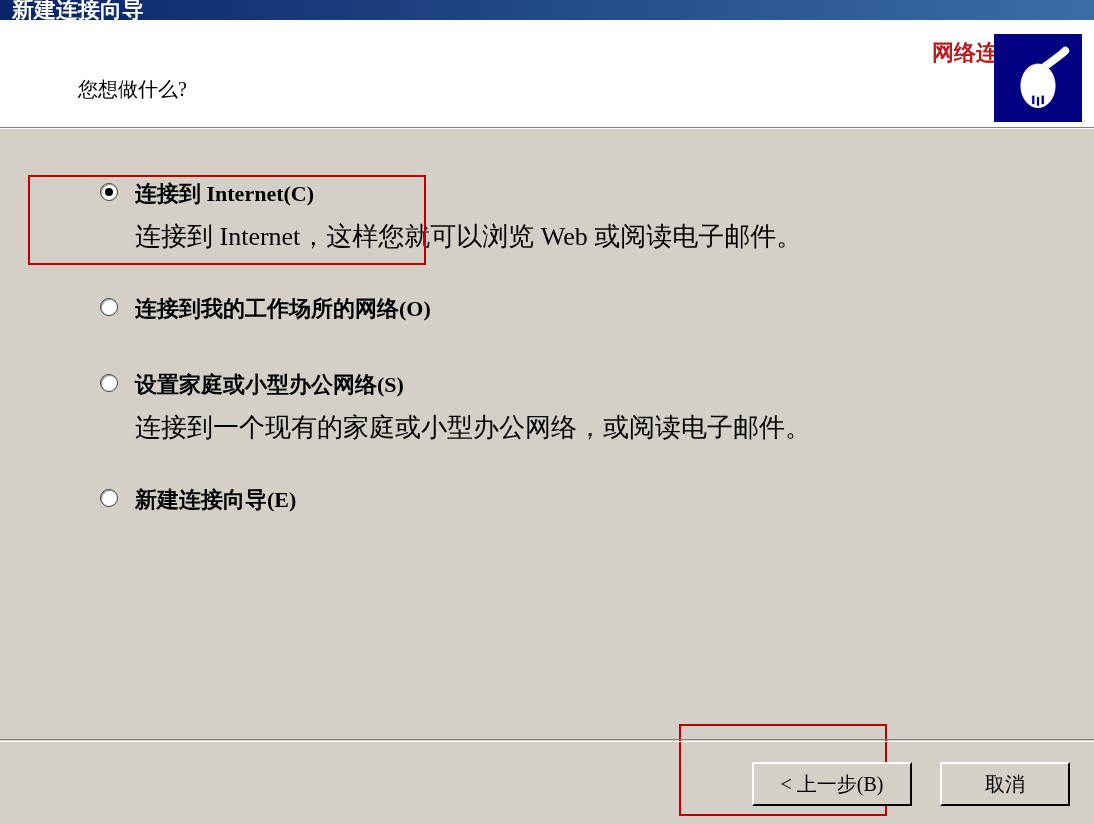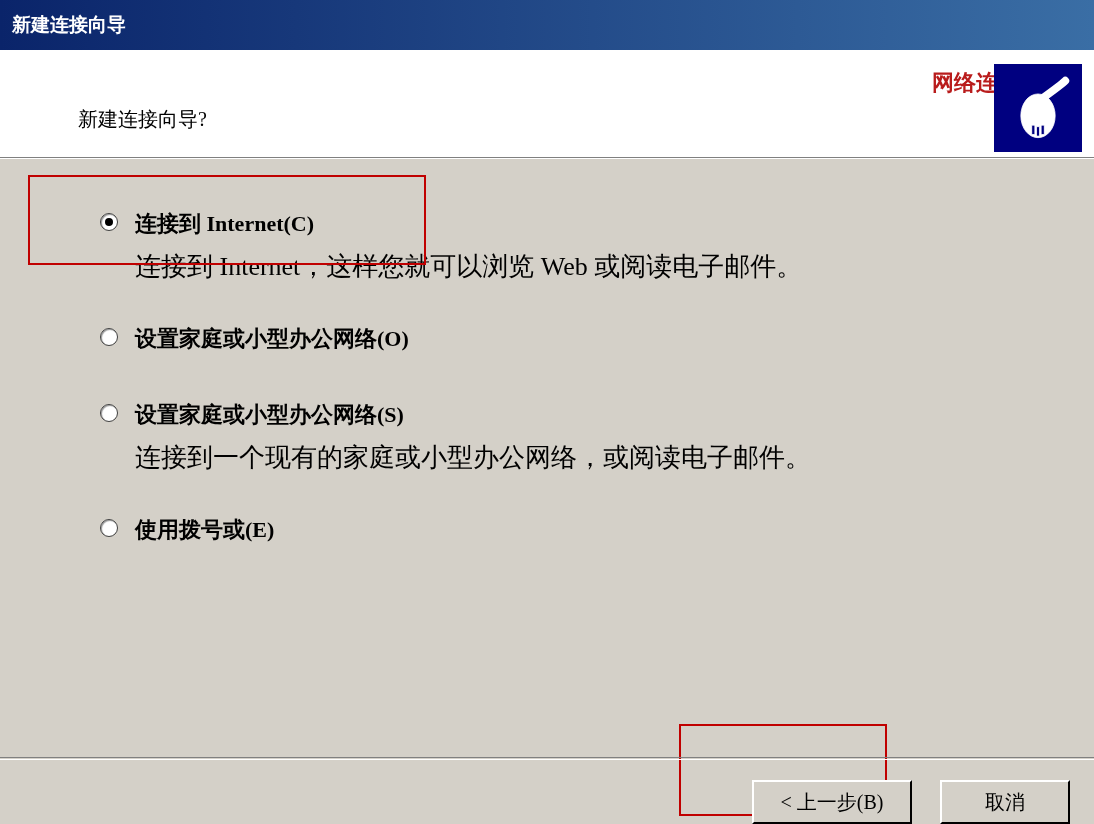--- a/index.html
+++ b/index.html
@@ -8,23 +8,23 @@
     height: 824px;
     background: #d4d0c8;
     font-family: "SimSun", "宋体", serif;
     font-size: 20px;
     overflow: hidden;
   }
   .titlebar {
     background: linear-gradient(to right, #0a246a, #3a6ea5);
     color: #fff;
     padding: 8px 12px;
-    font-size: 19px;
+    font-size: 22px;
     font-weight: bold;
-    height: 50px;
+    height: 20px;
     display: flex;
     align-items: center;
   }
   .header-section {
     background: #fff;
     height: 108px;
     padding: 18px 30px 0 48px;
     position: relative;
     border-bottom: 1px solid #808080;
   }
@@ -102,21 +102,21 @@
     color: #000;
     line-height: 1.5;
   }
   .highlight-1 {
     position: absolute;
     border: 2px solid #c00000;
     pointer-events: none;
   }
   .footer {
     position: absolute;
-    bottom: 0;
+    bottom: 18px;
     left: 0;
     right: 0;
     border-top: 1px solid #808080;
     padding-top: 22px;
   }
   .footer-inner {
     display: flex;
     justify-content: flex-end;
     padding-right: 24px;
     gap: 0;
@@ -145,21 +145,21 @@
 </style>
 </head>
 <body>
 
 <div class="titlebar">
   <span>新建连接向导</span>
 </div>
 
 <div class="header-section">
   <div class="header-title">网络连接类型</div>
-  <div class="header-subtitle">新建连接向导?</div>
+  <div class="header-subtitle">您想做什么?</div>
   <div class="header-icon">
     <svg viewBox="0 0 100 100">
       <g fill="#fff" stroke="#fff">
         <ellipse cx="50" cy="60" rx="22" ry="28" fill="#fff"></ellipse>
         <rect x="42" y="72" width="4" height="12" fill="#000080"></rect>
         <rect x="48" y="74" width="4" height="12" fill="#000080"></rect>
         <rect x="54" y="72" width="4" height="12" fill="#000080"></rect>
         <path d="M 55 38 Q 80 20 85 15" stroke="#fff" stroke-width="10" fill="none" stroke-linecap="round"></path>
       </g>
     </svg>
@@ -173,36 +173,36 @@
     <span class="radio selected"></span>
     <span class="option-body">
       <div class="option-label">连接到 Internet(C)</div>
       <div class="option-desc">连接到 Internet，这样您就可以浏览 Web 或阅读电子邮件。</div>
     </span>
   </div>
 
   <div class="option">
     <span class="radio"></span>
     <span class="option-body">
-      <div class="option-label">设置家庭或小型办公网络(O)</div>
+      <div class="option-label">连接到我的工作场所的网络(O)</div>
     </span>
   </div>
 
   <div class="option">
     <span class="radio"></span>
     <span class="option-body">
       <div class="option-label">设置家庭或小型办公网络(S)</div>
       <div class="option-desc">连接到一个现有的家庭或小型办公网络，或阅读电子邮件。</div>
     </span>
   </div>
 
   <div class="option">
     <span class="radio"></span>
     <span class="option-body">
-      <div class="option-label">使用拨号或(E)</div>
+      <div class="option-label">新建连接向导(E)</div>
     </span>
   </div>
 
 </div>
 
 <div class="highlight-1" style="left:28px; top:175px; width:398px; height:90px;"></div>
 <div class="highlight-1" style="left:679px; top:724px; width:208px; height:92px;"></div>
 
 <div class="footer">
   <div class="footer-divider"></div>

